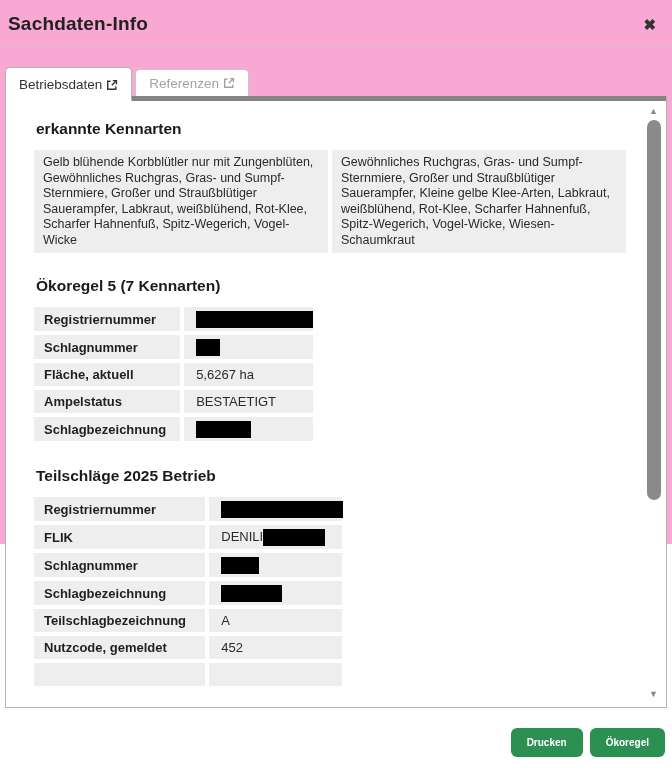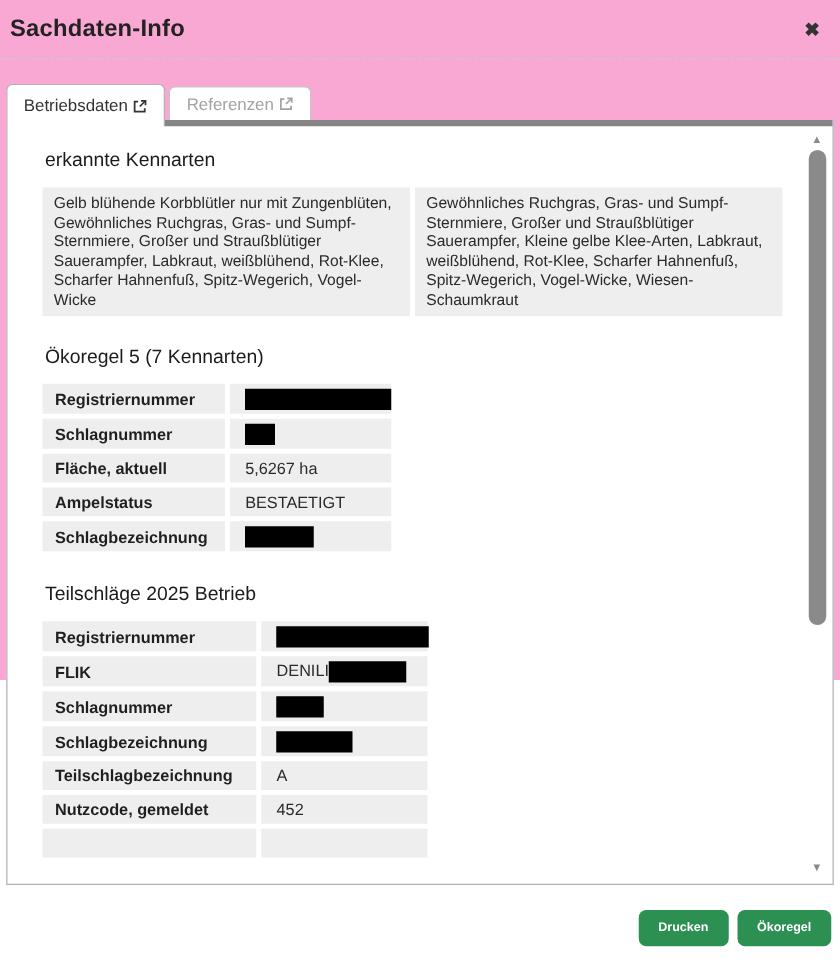--- a/index.html
+++ b/index.html
@@ -23,21 +23,21 @@
     height:27px; margin-top:2px; margin-left:3px; }
   .tab .ext-icon { width:12px; height:12px; display:inline-block; }
 
   
   .panel { margin:0 5px; height:612px; border:1px solid #b3b3b3; border-top:none;
     position:relative; z-index:1; background:#fff; }
   .panel-topbar { height:5px; background:#848484; margin-left:125px; }
 
   .scroll-area { height:606px; overflow:hidden; padding:17px 46px 0 28px; position:relative; }
 
-  .section-heading { font-size:15.5px; font-weight:normal; color:#1b1b1b; margin:14px 0 8px 2px; }
+  .section-heading { font-size:15.5px; font-weight:bold; color:#1b1b1b; margin:14px 0 8px 2px; }
   .section-heading:first-child { margin-top:2px; }
 
   table { border-collapse:separate; border-spacing:4px; margin-left:-4px; table-layout:fixed; }
   th, td { text-align:left; vertical-align:top; }
 
   
   .tbl-kennarten { width:600px; }
   .tbl-kennarten th { background:#e2e2e2; font-size:13px; font-weight:bold; color:#1f1f1f; padding:4px 9px; height:23px; }
   .tbl-kennarten td { background:#eeeeee; font-size:12.5px; line-height:15.5px; color:#2a2a2a; padding:5px 9px; }
 

